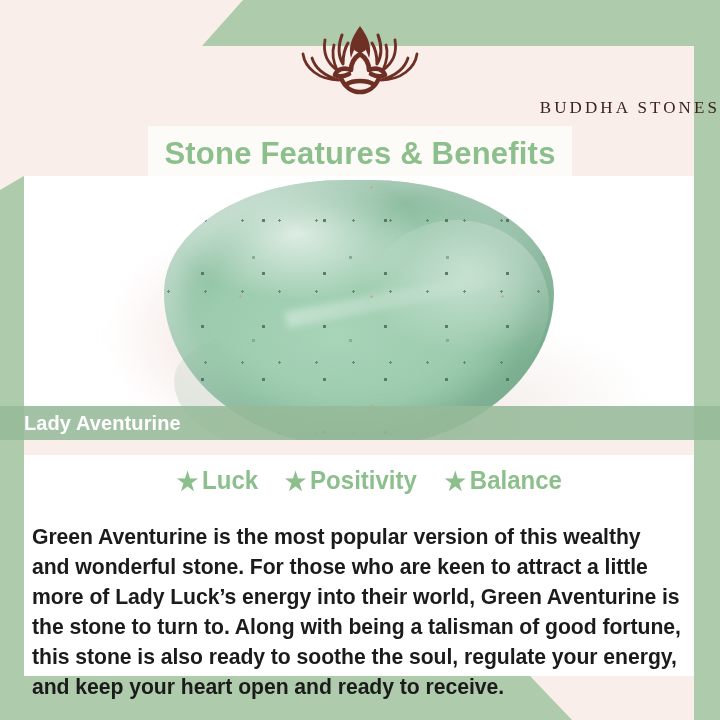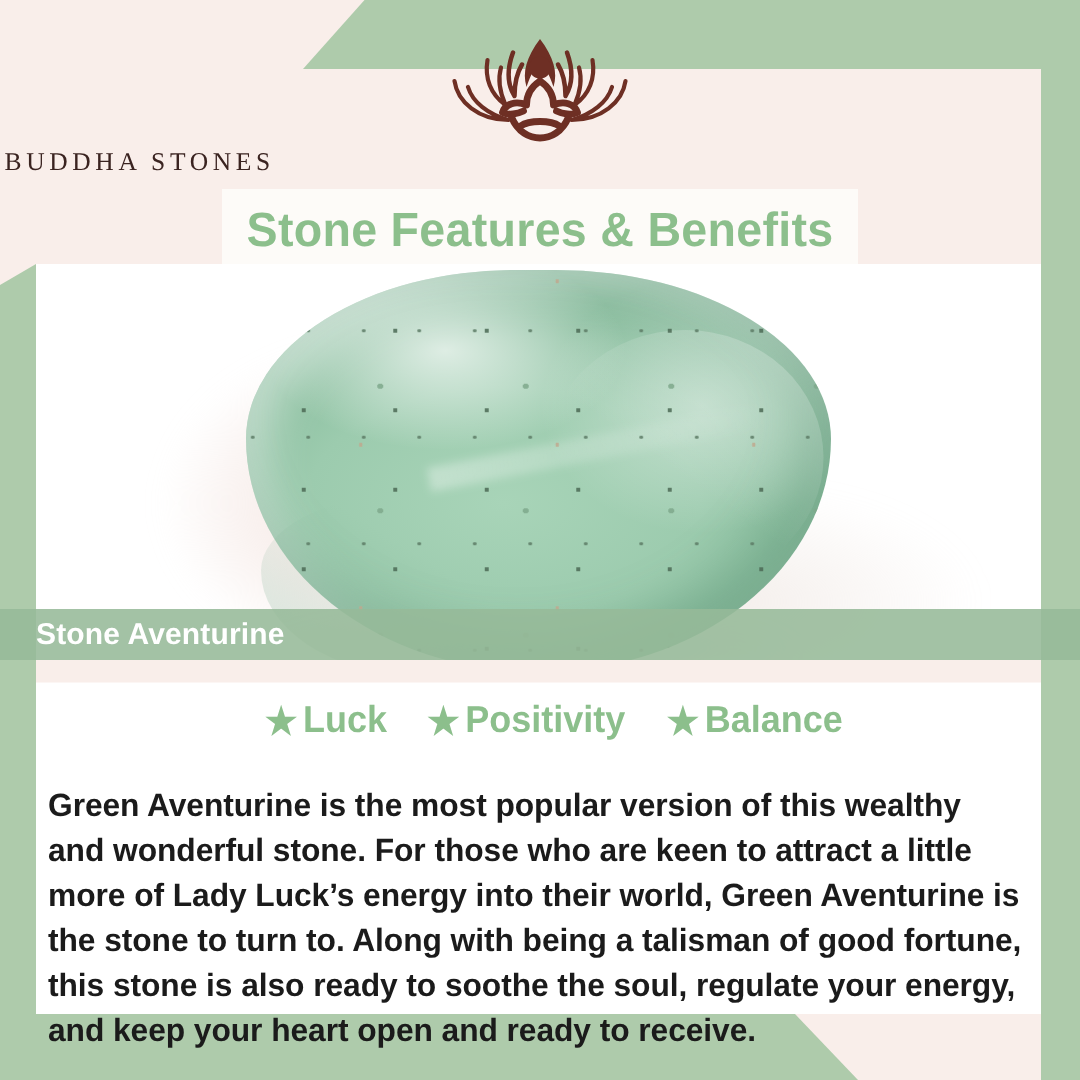--- a/index.html
+++ b/index.html
@@ -76,21 +76,21 @@
   
   .top-area {
     position: absolute;
     left: 0; top: 0;
     width: 720px; height: 180px;
   }
   .logo-wrap {
     position: absolute;
     left: 0; top: 18px;
     width: 720px;
-    text-align: left;
+    text-align: right;
   }
   .logo-mark {
     display: block;
     margin: 0 auto;
   }
   .logo-word {
     display: block;
     margin-top: 2px;
     font-family: "Liberation Serif", serif;
     font-size: 17px;
@@ -326,21 +326,21 @@
     <div class="stone">
       <div class="stone-body"></div>
       <div class="facet-a"></div>
       <div class="facet-b"></div>
       <div class="facet-c"></div>
       <div class="speckles"></div>
     </div>
   </div>
 
   <div class="name-bar"></div>
-  <div class="name-text">Stone Aventurine</div>
+  <div class="name-text">Lady Aventurine</div>
   <div class="pink-strip"></div>
 
   <div class="benefits">
     <span class="benefit">
       <span class="star">★</span><span>Luck</span>
     </span>
     <span class="benefit">
       <span class="star">★</span><span>Positivity</span>
     </span>
     <span class="benefit">

